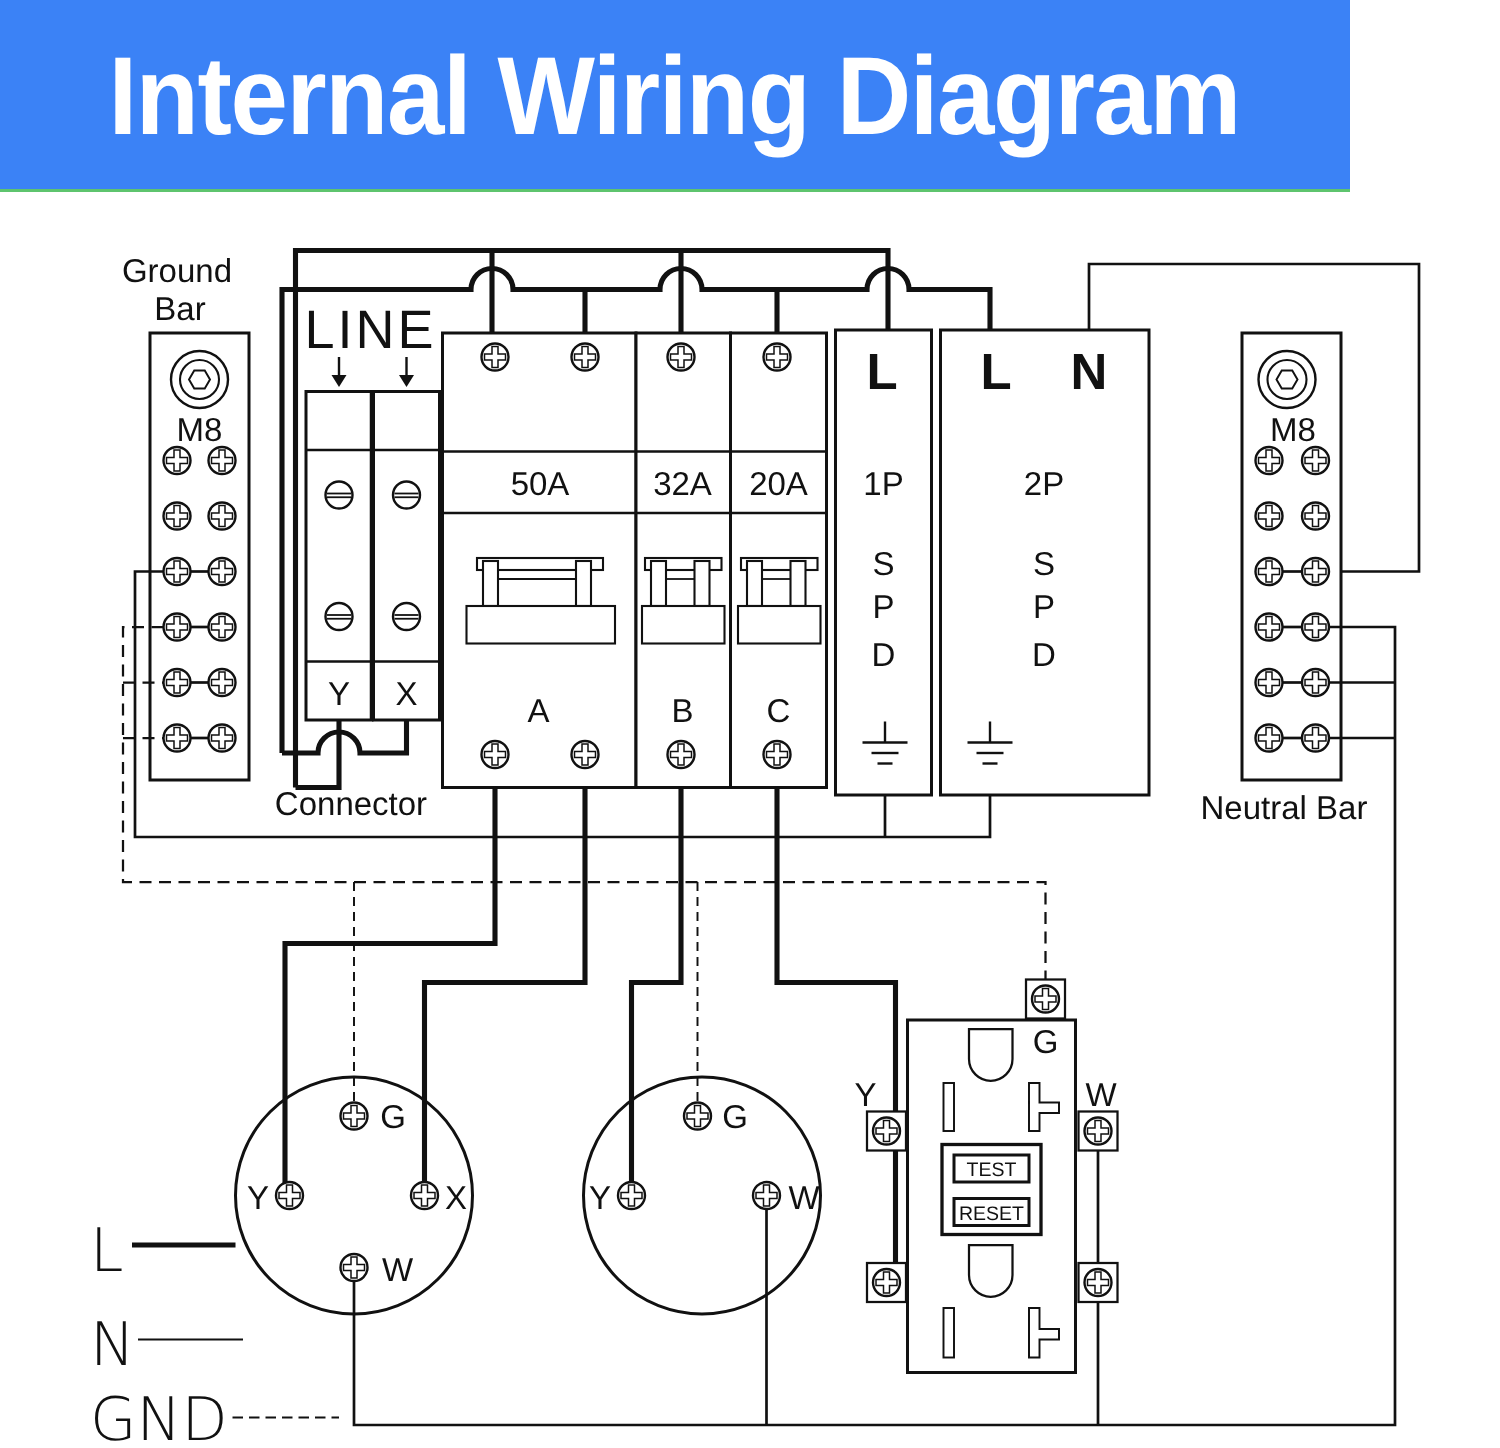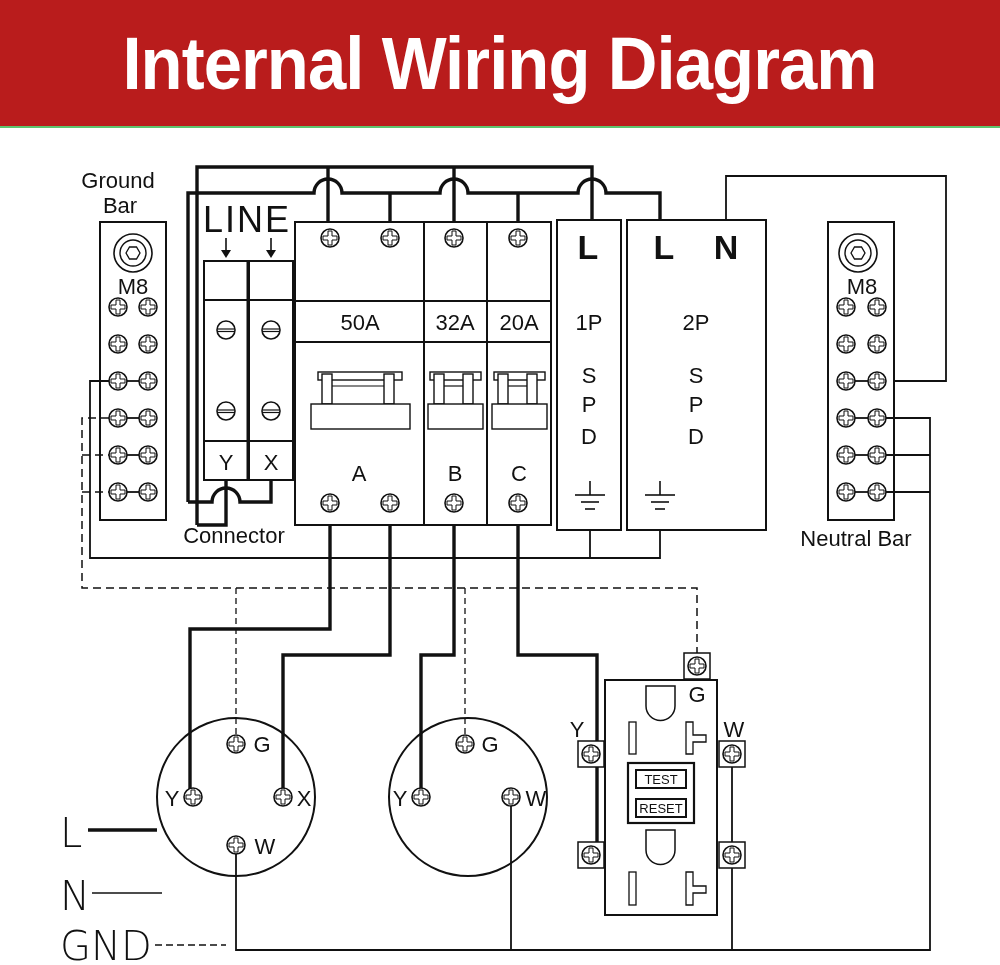--- a/index.html
+++ b/index.html
@@ -1,17 +1,17 @@
 <!DOCTYPE html>
 <html><head>
 <meta charset="utf-8">
 <style>
   html, body { margin: 0; padding: 0; background: #ffffff; }
   body { width: 1000px; height: 965px; position: relative; overflow: hidden; font-family: "Liberation Sans", sans-serif; }
-  .banner { position: absolute; left: 0; top: 0; width: 1000px; height: 126px; background: #b91c1c; border-bottom: 2px solid #5ec46e; display: flex; align-items: center; justify-content: center; }
+  .banner { position: absolute; left: 0; top: 0; width: 900px; height: 126px; background: #3b82f6; border-bottom: 2px solid #5ec46e; display: flex; align-items: center; justify-content: center; }
   .banner h1 { margin: 0; color: #ffffff; font-family: "Liberation Sans", sans-serif; font-weight: bold; font-size: 74px; letter-spacing: -1px; transform: scaleX(0.93); }
   svg.diagram { position: absolute; left: 0; top: 0; }
   .lbl { font-family: "Liberation Sans", sans-serif; fill: #111; }
   .thin { stroke: #111; stroke-width: 1.8; fill: none; }
   .thick { stroke: #111; stroke-width: 3.4; fill: none; }
   .box { stroke: #111; stroke-width: 2; fill: #fff; }
   .dash { stroke: #111; stroke-width: 1.5; fill: none; stroke-dasharray: 8 5; }
   .dash2 { stroke: #111; stroke-width: 1.3; fill: none; stroke-dasharray: 6 4; }
 </style>
 </head>

